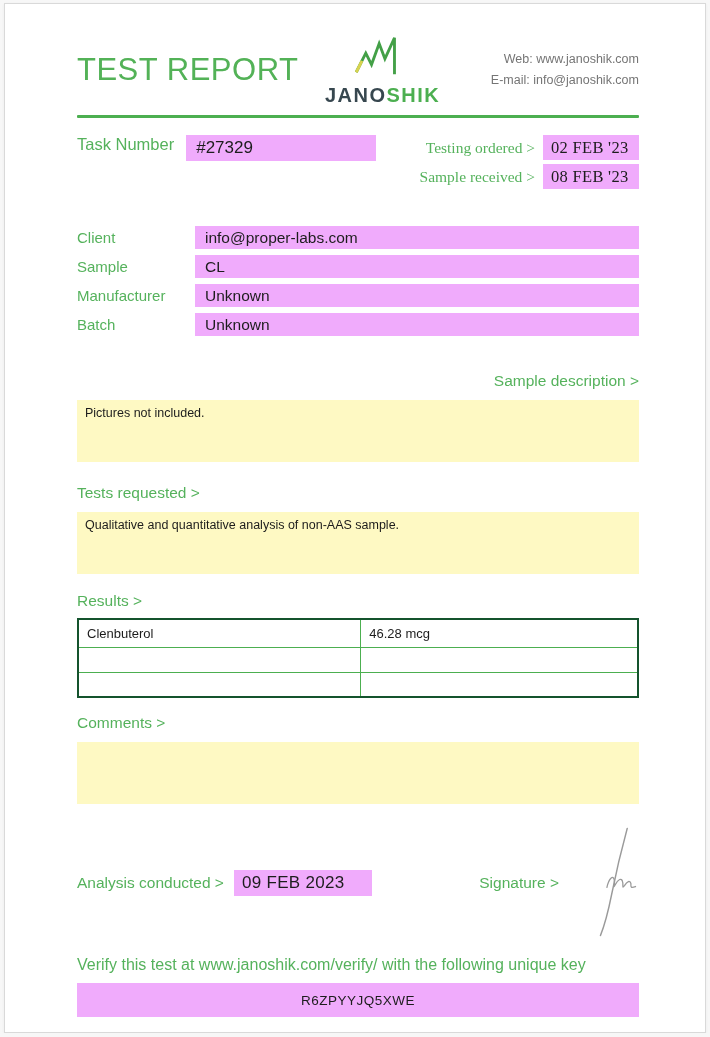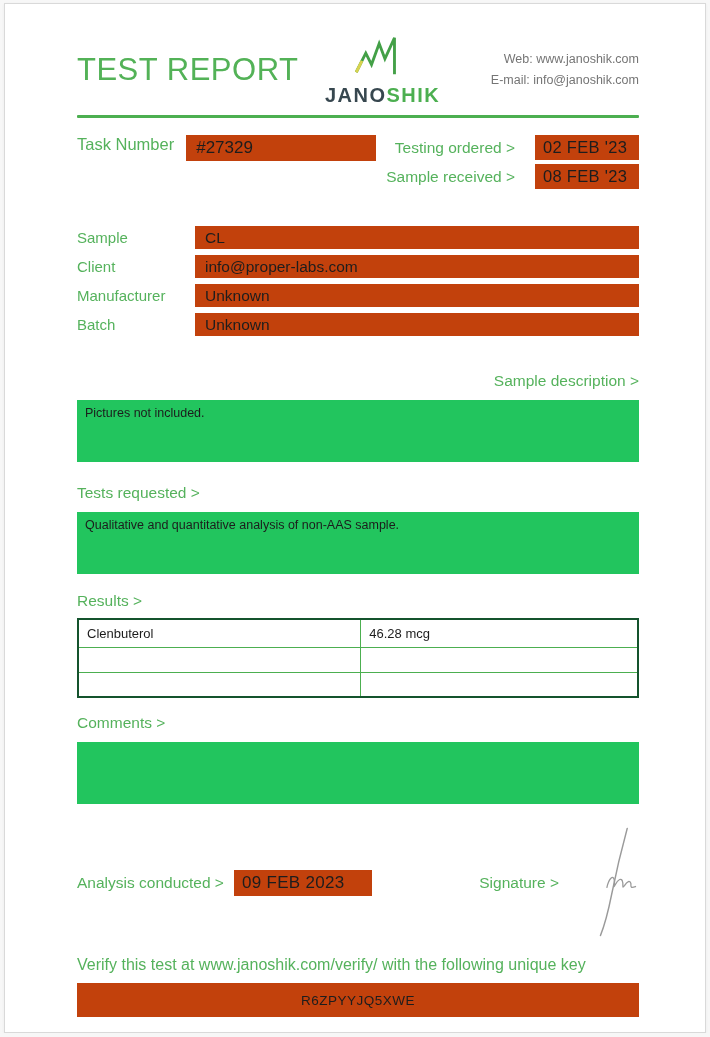--- a/index.html
+++ b/index.html
@@ -46,42 +46,42 @@
     line-height: 1.65;
     white-space: nowrap;
   }
   .divider { margin-top: 13px; height: 3px; background: #4caf50; border-radius: 1px; }
 
   
   .task-row { margin-top: 17px; display: flex; justify-content: space-between; align-items: flex-start; }
   .task-left { display: flex; align-items: flex-start; gap: 12px; }
   .green-label { color: #55b25c; font-size: 15.5px; white-space: nowrap; }
   .task-left .green-label { font-size: 16.5px; }
-  .gray-box { background: #c2410c; display: flex; align-items: center; }
+  .gray-box { background: #f0abfc; display: flex; align-items: center; }
   .task-value { width: 190px; height: 26px; padding-left: 10px; font-size: 17px; font-weight: 500; color: #1d1d1d; }
   .date-rows { display: flex; flex-direction: column; gap: 4px; }
-  .date-row { display: flex; align-items: center; gap: 20px; justify-content: flex-end; }
-  .date-value { width: 104px; height: 25px; padding-left: 8px; font-size: 16.5px; font-weight: 500; color: #1d1d1d; letter-spacing: 0.3px; }
+  .date-row { display: flex; align-items: center; gap: 8px; justify-content: flex-end; font-family: Liberation Serif, serif; }
+  .date-value { width: 96px; height: 25px; padding-left: 8px; font-size: 16.5px; font-weight: 500; color: #1d1d1d; letter-spacing: 0.3px; }
 
   
   .info-fields { margin-top: 37px; }
   .info-row { display: flex; align-items: stretch; margin-bottom: 6px; height: 23px; }
   .info-label { width: 118px; color: #55b25c; font-size: 15px; display: flex; align-items: center; }
   .info-value { flex: 1; padding-left: 10px; font-size: 15.5px; font-weight: 500; color: #1d1d1d; }
 
   
   .section-label { color: #55b25c; font-size: 15.5px; height: 20px; }
   .mt36 { margin-top: 36px; text-align: right; }
   .mt22 { margin-top: 22px; }
   .mt18 { margin-top: 18px; }
   .mt16 { margin-top: 16px; }
   .text-box {
     margin-top: 8px;
     height: 62px;
-    background: #22c55e;
+    background: #fef9c3;
     font-size: 12.5px;
     color: #1c1c1c;
     padding: 6px 8px;
     align-items: flex-start;
   }
 
   
   .results-table { margin-top: 6px; width: 100%; border-collapse: collapse; }
   .results-table td {
     border: 1px solid #4caf50;
@@ -140,26 +140,26 @@
       </div>
       <div class="date-row">
         <span class="green-label">Sample received &gt;</span>
         <div class="gray-box date-value">08 FEB '23</div>
       </div>
     </div>
   </div>
 
   <div class="info-fields">
     <div class="info-row">
+      <span class="info-label">Client</span>
+      <div class="gray-box info-value">info@proper-labs.com</div>
+    </div>
+    <div class="info-row">
       <span class="info-label">Sample</span>
       <div class="gray-box info-value">CL</div>
-    </div>
-    <div class="info-row">
-      <span class="info-label">Client</span>
-      <div class="gray-box info-value">info@proper-labs.com</div>
     </div>
     <div class="info-row">
       <span class="info-label">Manufacturer</span>
       <div class="gray-box info-value">Unknown</div>
     </div>
     <div class="info-row">
       <span class="info-label">Batch</span>
       <div class="gray-box info-value">Unknown</div>
     </div>
   </div>

